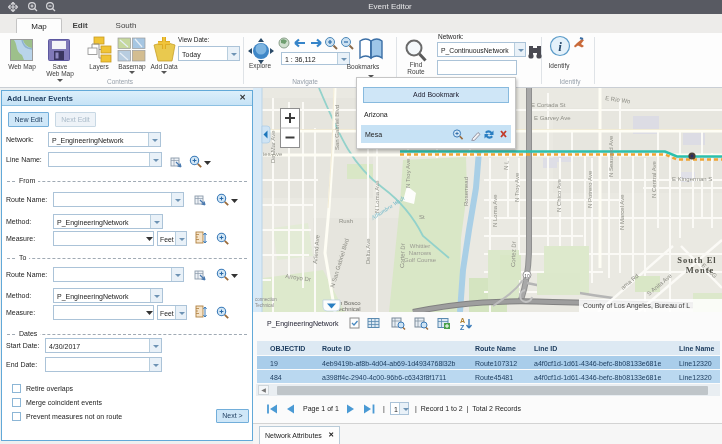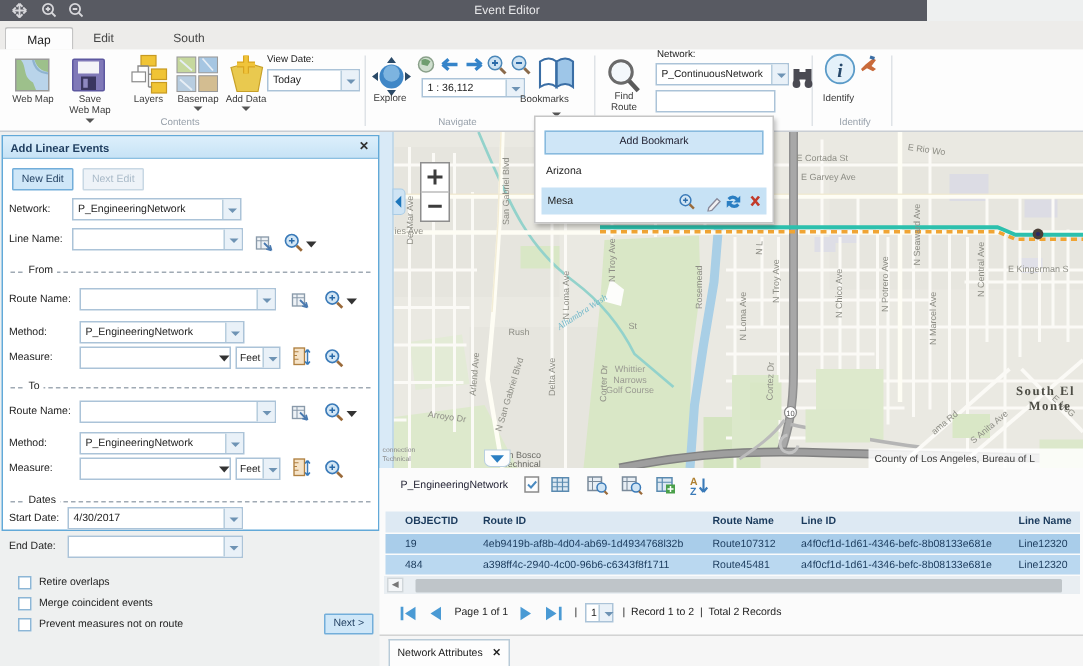--- a/index.html
+++ b/index.html
@@ -1,42 +1,42 @@
 <!DOCTYPE html>
 <html><head>
 <meta charset="utf-8">
 <style>
 * { margin:0; padding:0; box-sizing:border-box; }
 html,body { width:722px; height:444px; overflow:hidden; }
 body { font-family:"Liberation Sans", sans-serif; position:relative; background:#eef0f0; }
 .abs { position:absolute; }
 
 
-#titlebar { left:0; top:0; width:618px; height:14px; background:#585a62; color:#fff; }
+#titlebar { left:0; top:0; width:722px; height:14px; background:#585a62; color:#fff; }
 #titlebar .title { position:absolute; left:58px; right:0; top:2px; text-align:center; font-size:8px; color:#e8e8ea; }
 
 
 #tabbar { left:0; top:14px; width:722px; height:19px; background:#edecea; }
 .rtab { position:absolute; top:4px; height:15px; font-size:8px; color:#444; text-align:center; line-height:15px; }
 .rtab.active { background:#fdfdfd; border:1px solid #c4c4c4; border-bottom:none; border-radius:2px 2px 0 0; color:#222; }
 
 
 #ribbon { left:0; top:33px; width:722px; height:55px; background:#fdfdfd; border-bottom:1px solid #c9ced4; }
 .gsep { position:absolute; top:4px; bottom:3px; width:1px; background:#dfe3e7; }
 .glabel { position:absolute; bottom:2px; font-size:6.5px; color:#98a1ab; text-align:center; }
 .rbtn-label { position:absolute; font-size:6.5px; color:#3c3c3c; text-align:center; line-height:7px; }
 .caret { width:0; height:0; border-left:3px solid transparent; border-right:3px solid transparent; border-top:3px solid #555; position:absolute; }
 
 .combo { position:absolute; background:#fff; border:1px solid #abc3d8; }
 .combo .dd { position:absolute; right:0; top:0; bottom:0; width:12px; background:#e9f1f8; border-left:1px solid #b8cede; }
 .combo .dd:after { content:""; position:absolute; left:3px; top:50%; margin-top:-1px; border-left:3px solid transparent; border-right:3px solid transparent; border-top:3.5px solid #6e93b4; }
 .combo .val { position:absolute; left:3px; top:50%; transform:translateY(-50%); font-size:7px; color:#222; white-space:nowrap; }
 
 
-#panel { left:1px; top:90px; width:252px; height:264px; background:#fff; border:1px solid #62a9d8; }
+#panel { left:1px; top:90px; width:252px; height:351px; background:#fff; border:1px solid #62a9d8; }
 #panel-hdr { position:absolute; left:0; top:0; right:0; height:15px; background:linear-gradient(#dceffb,#c7e3f6); border-bottom:1px solid #8cc0e2; }
 #panel-hdr .t { position:absolute; left:5px; top:3px; font-size:7.5px; font-weight:bold; color:#1d3c5e; }
 #panel-hdr .x { position:absolute; right:6px; top:2px; font-size:8px; font-weight:bold; color:#333; }
 .plabel { position:absolute; font-size:7px; color:#222; }
 .sep { position:absolute; left:5px; right:5px; height:8px; }
 .sep .ln { position:absolute; left:0; right:0; top:4px; border-top:1px dashed #a0aab4; }
 .sep .tx { position:absolute; left:9px; top:0; background:#fff; padding:0 3px; font-size:7px; color:#222; }
 .pbtn { position:absolute; font-size:7px; color:#1d3c5e; text-align:center; background:#cfe7f8; border:1px solid #72aeda; border-radius:1px; }
 .pbtn.dis { background:#eef3f8; border-color:#c8d8e4; color:#a9bac8; }
 .chk { position:absolute; width:9px; height:9px; background:#fff; border:1px solid #8cb6d6; }
@@ -71,22 +71,22 @@
         <path d="M24.5 5 h3 M26 3.5 v3"></path>
       <circle cx="44" cy="5" r="3.4"></circle>
         <path d="M46.5 7.5 l2.5 2.5"></path>
         <path d="M42.5 5 h3"></path>
     </g>
   </svg>
   <div class="title">Event Editor</div>
 </div>
 
 <div id="tabbar" class="abs">
-  <div class="rtab active" style="left:3px;width:46px;">Map</div>
-  <div class="rtab" style="left:49px;width:40px;">Edit</div>
+  <div class="rtab active" style="left:16px;width:46px;">Map</div>
+  <div class="rtab" style="left:60px;width:40px;font-weight:bold;">Edit</div>
   <div class="rtab" style="left:106px;width:40px;">South</div>
 </div>
 
 <div id="ribbon" class="abs">
 
   <div class="gsep" style="left:243px"></div>
   <div class="gsep" style="left:396px"></div>
   <div class="gsep" style="left:541px"></div>
   <div class="gsep" style="left:594px"></div>
   <div class="glabel" style="left:70px;width:100px;">Contents</div>

